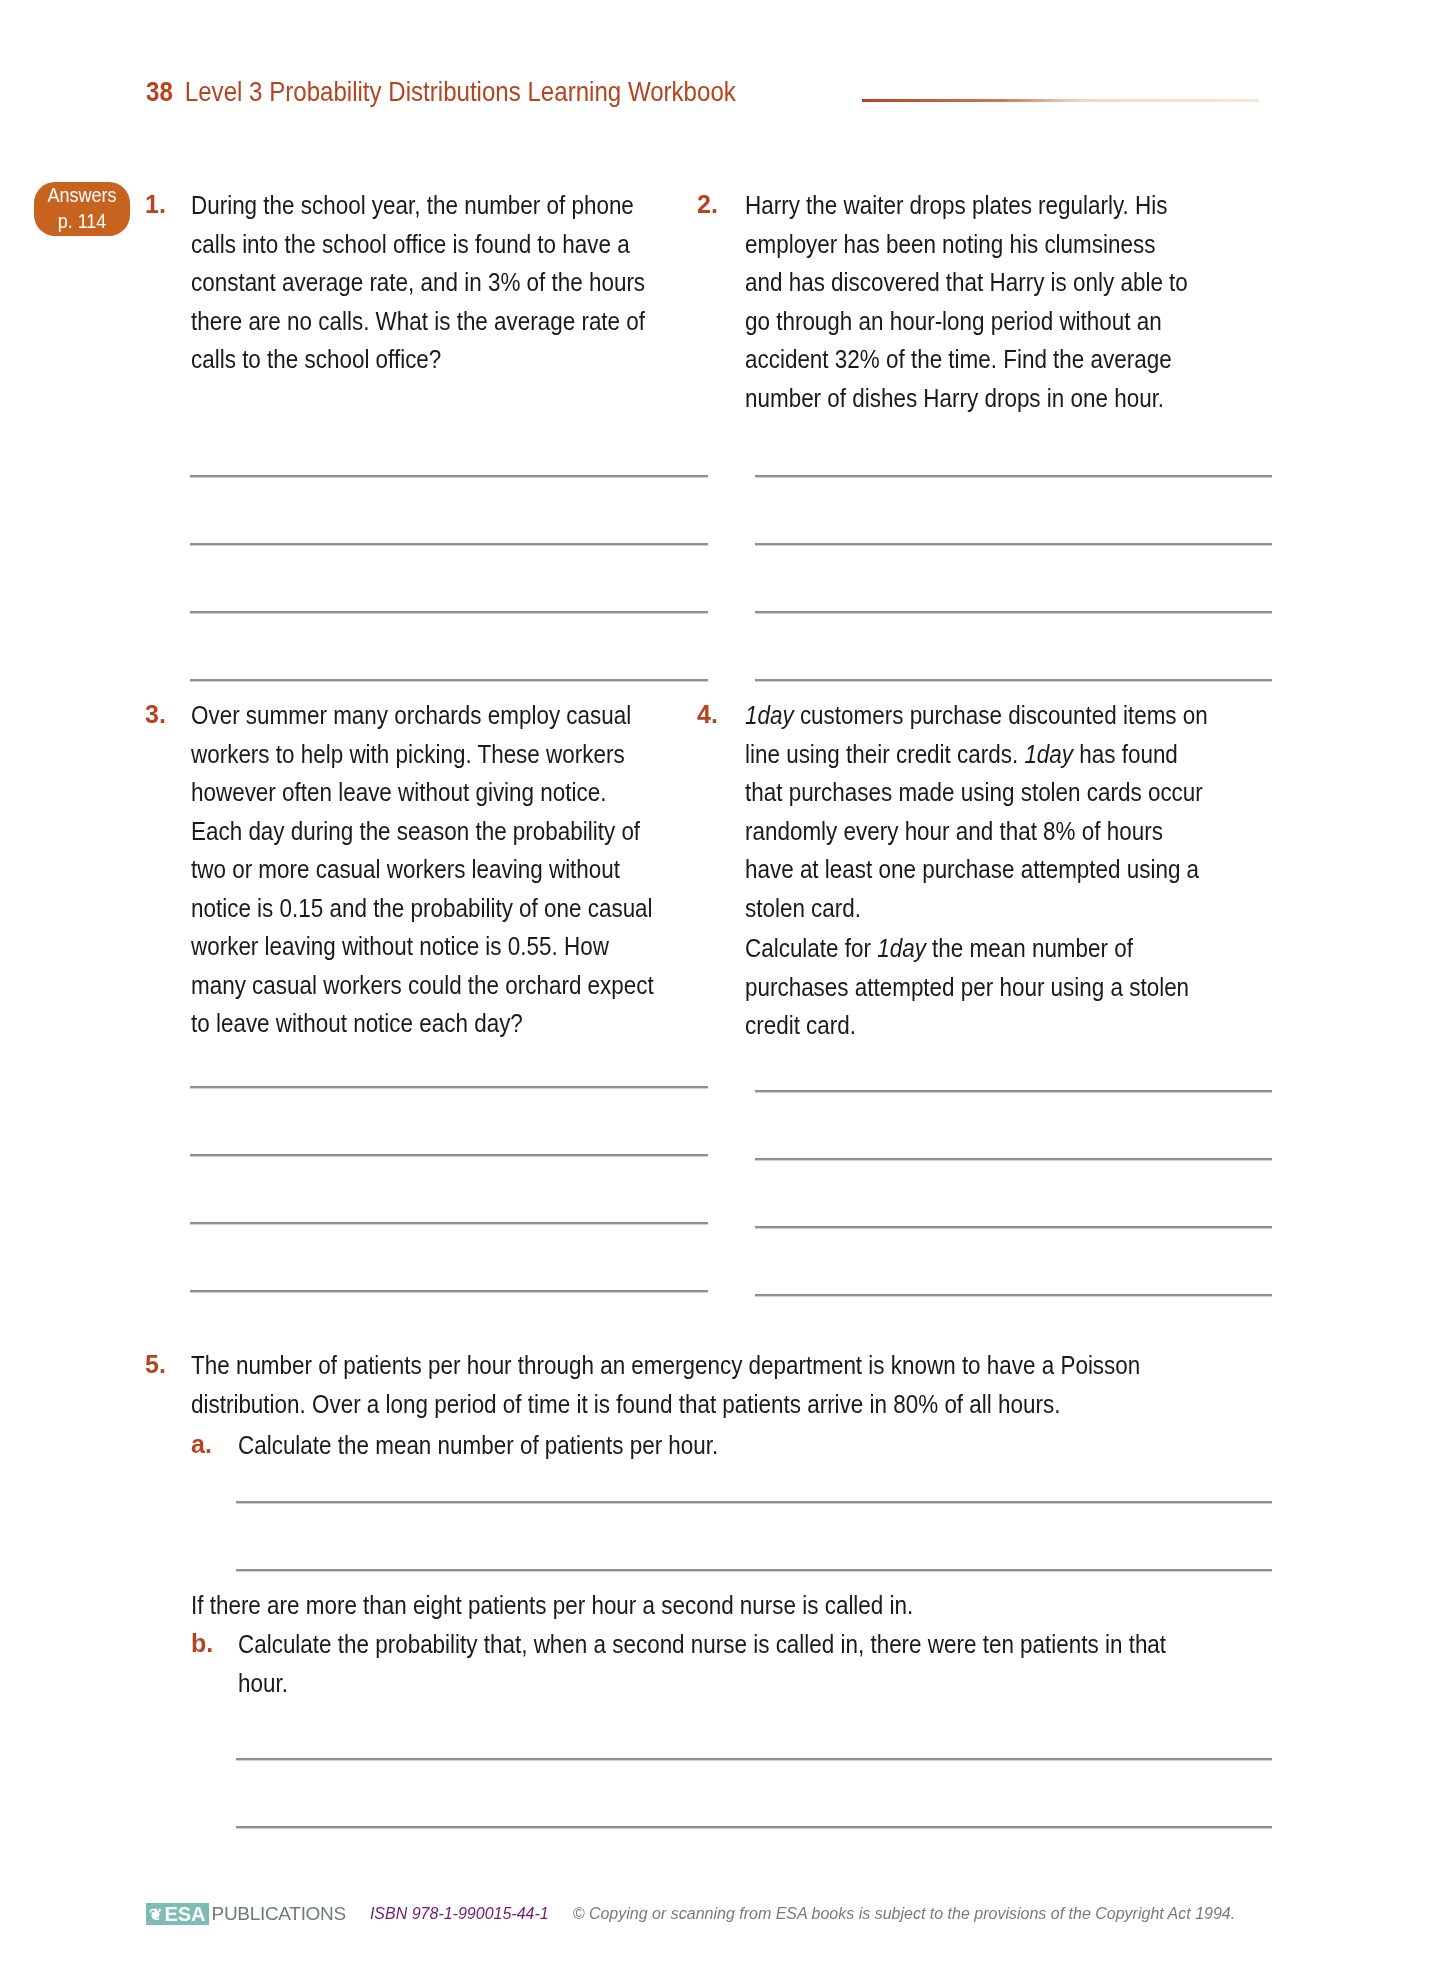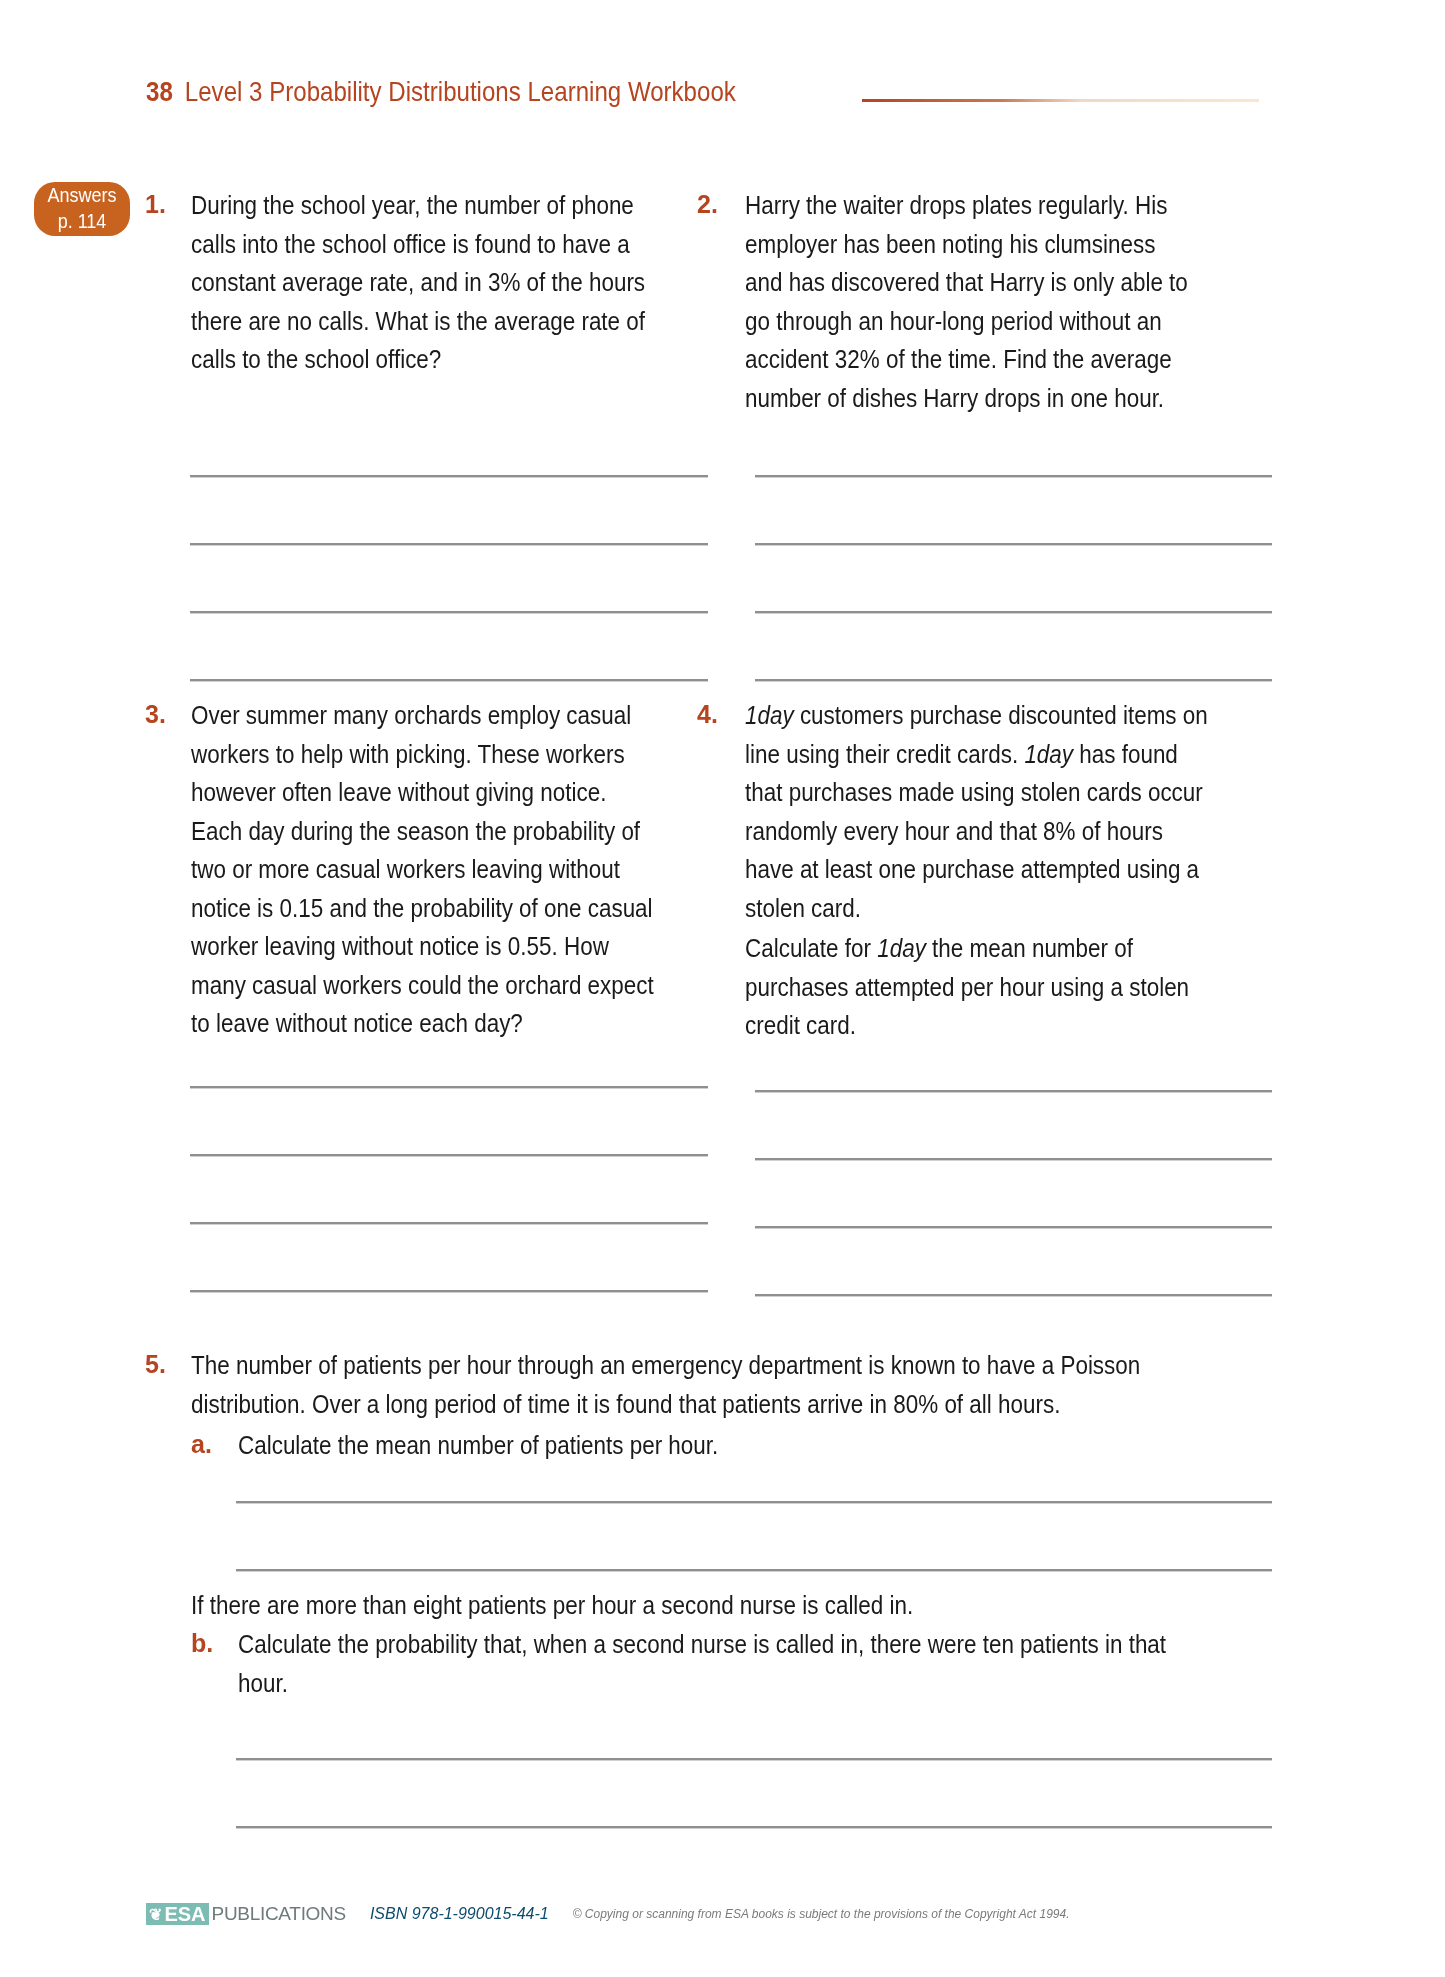--- a/index.html
+++ b/index.html
@@ -18,22 +18,22 @@
   .qtext { font-size: 25.5px; line-height: 38.5px; white-space: nowrap;
            transform: scaleX(0.88); transform-origin: left top; }
   .qtext div { height: 38.5px; }
   .qtext .para-gap { height: 2px; }
   .line { height: 2px; background: #8f8f8f; border-bottom: 1px solid #d0d0d0; }
   .footer { top: 1902px; left: 146px; height: 24px; white-space: nowrap; display: flex; align-items: center; }
   .logo { display: flex; align-items: center; background: #7cbcb3; color: #fff; height: 22px;
           padding: 0 3px; font-weight: bold; font-size: 20px; }
   .logo .leaf { font-size: 16px; margin-right: 2px; }
   .pub { color: #6f7a7a; font-size: 19px; margin-left: 3px; letter-spacing: -0.3px; }
-  .isbn { color: #0c4a6e; font-style: italic; font-size: 16px; margin-left: 24px; }
-  .copy { color: #7a7a7a; font-style: italic; font-size: 12px; margin-left: 24px; }
+  .isbn { color: #701a75; font-style: italic; font-size: 16px; margin-left: 24px; }
+  .copy { color: #7a7a7a; font-style: italic; font-size: 16px; margin-left: 24px; }
   i { font-style: italic; }
 </style>
 </head>
 <body>
 
 <div class="abs header">
   <span class="pg">38</span><span>Level 3 Probability Distributions Learning Workbook</span>
 </div>
 <div class="abs header-rule"></div>
 

